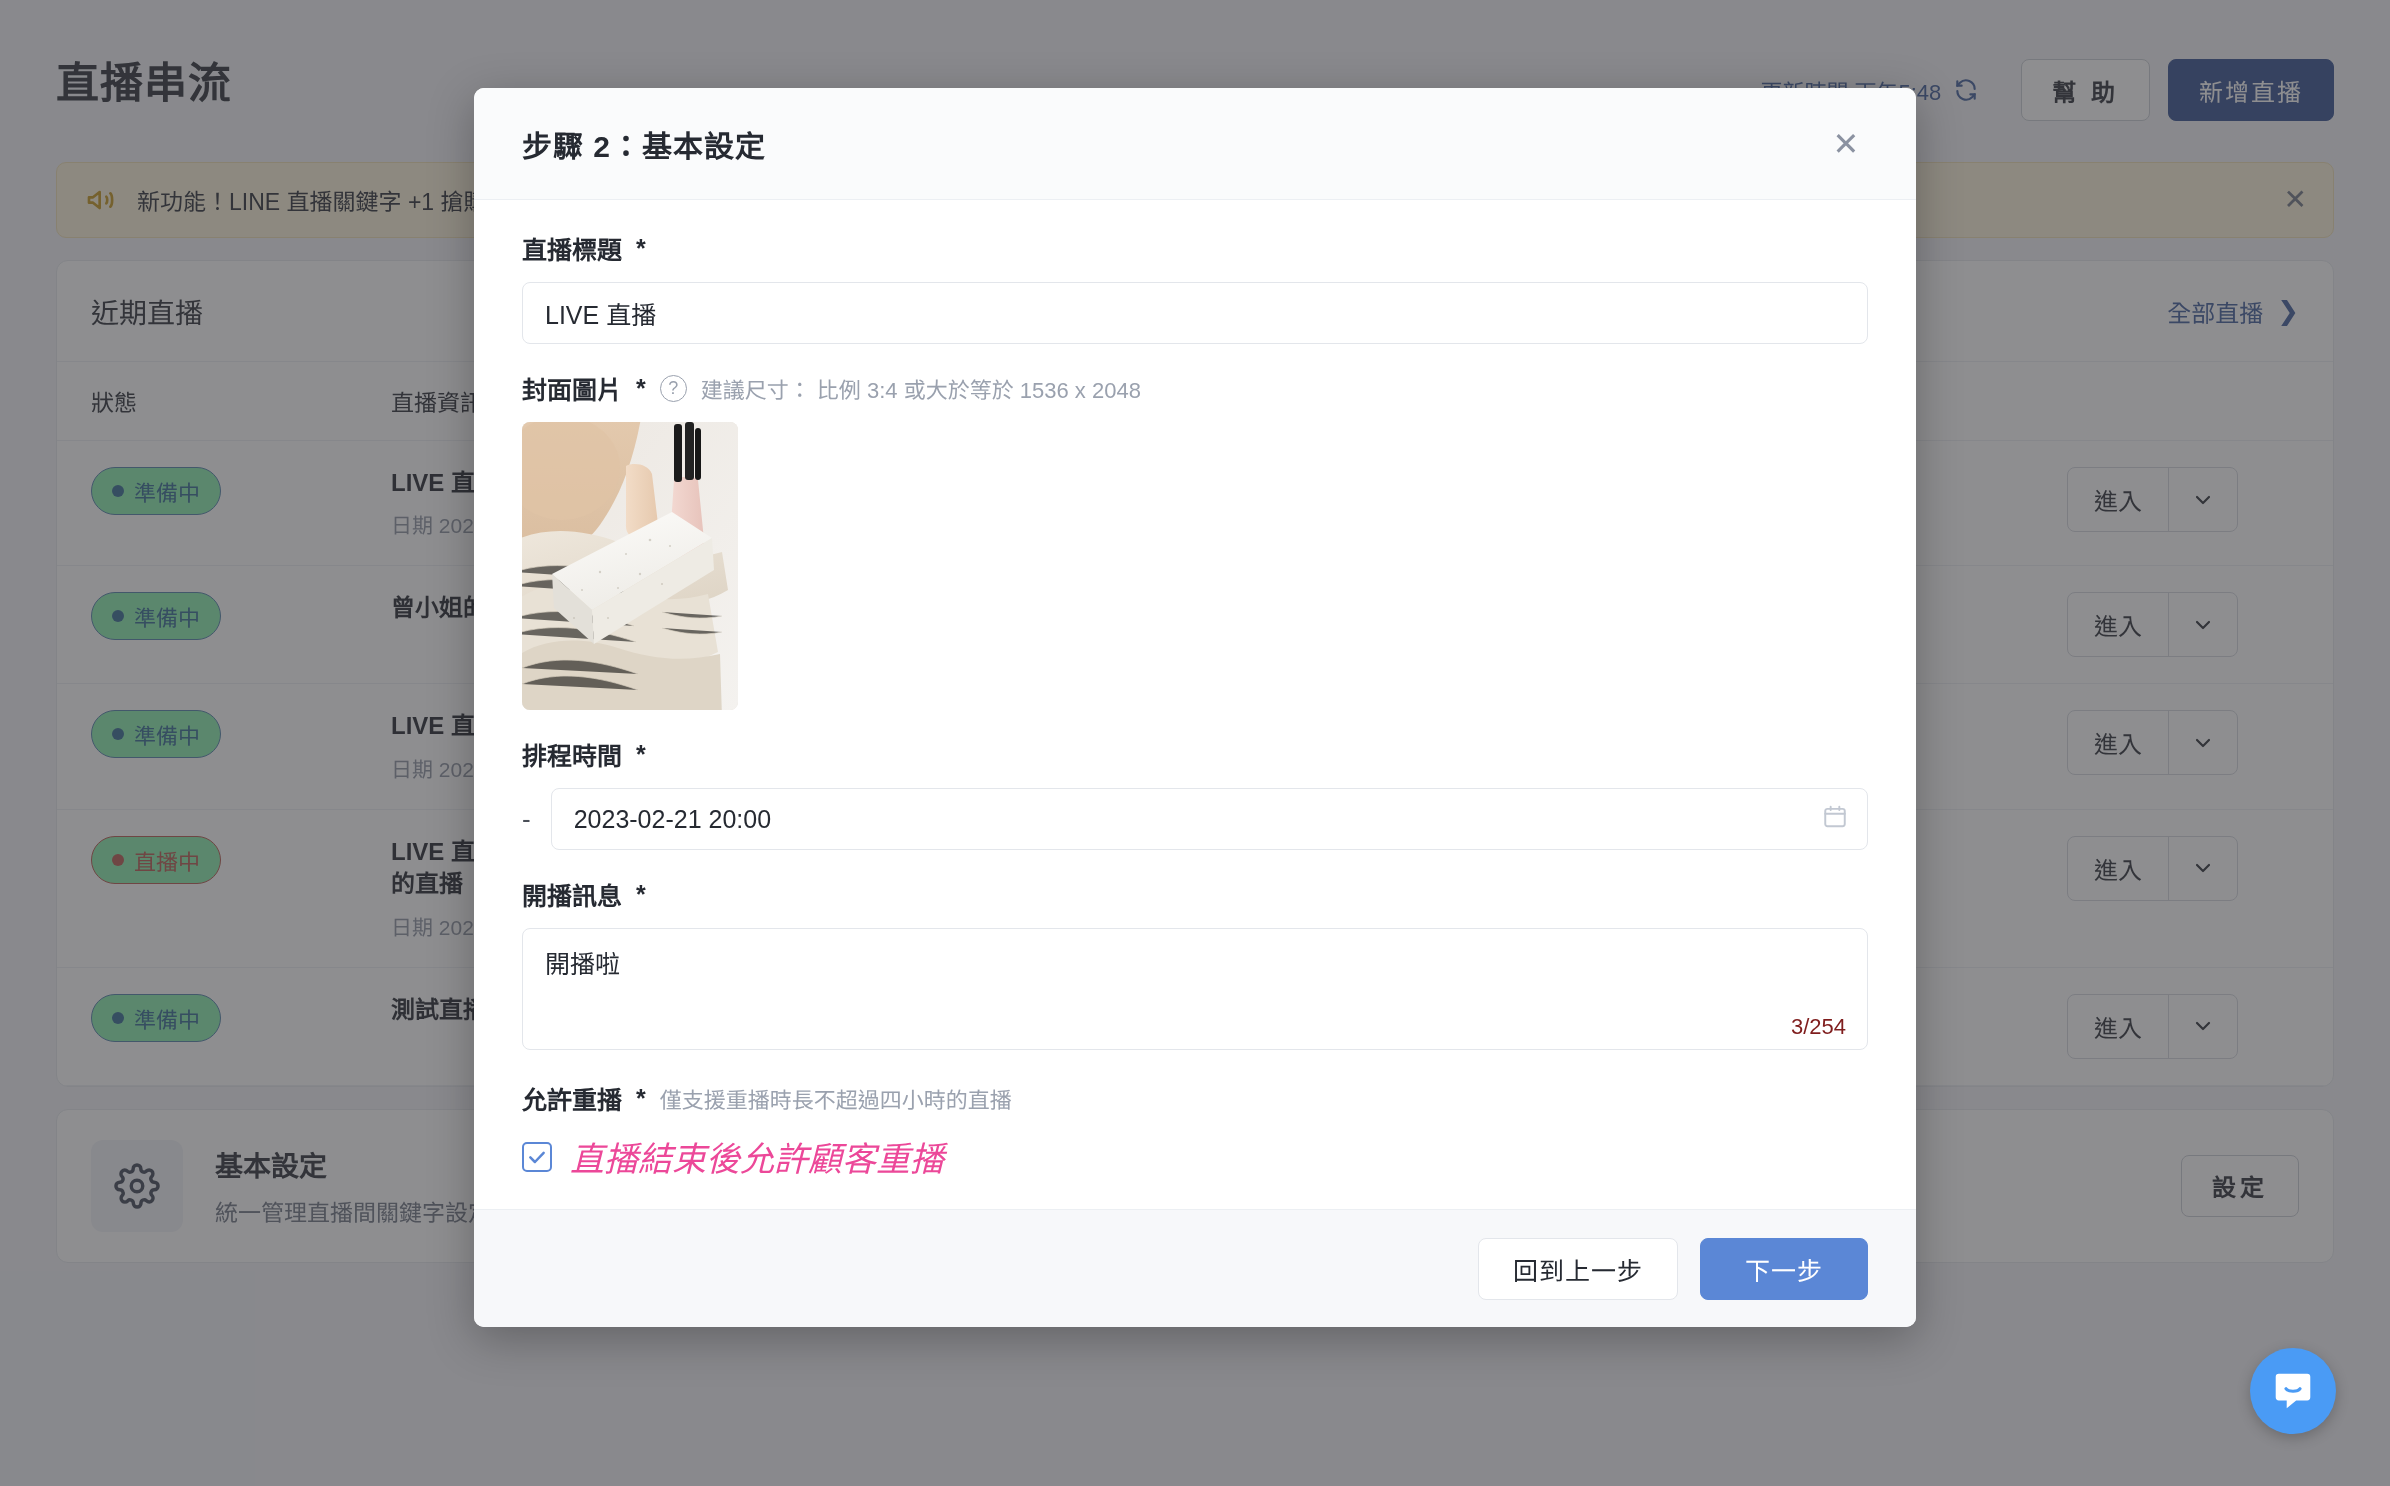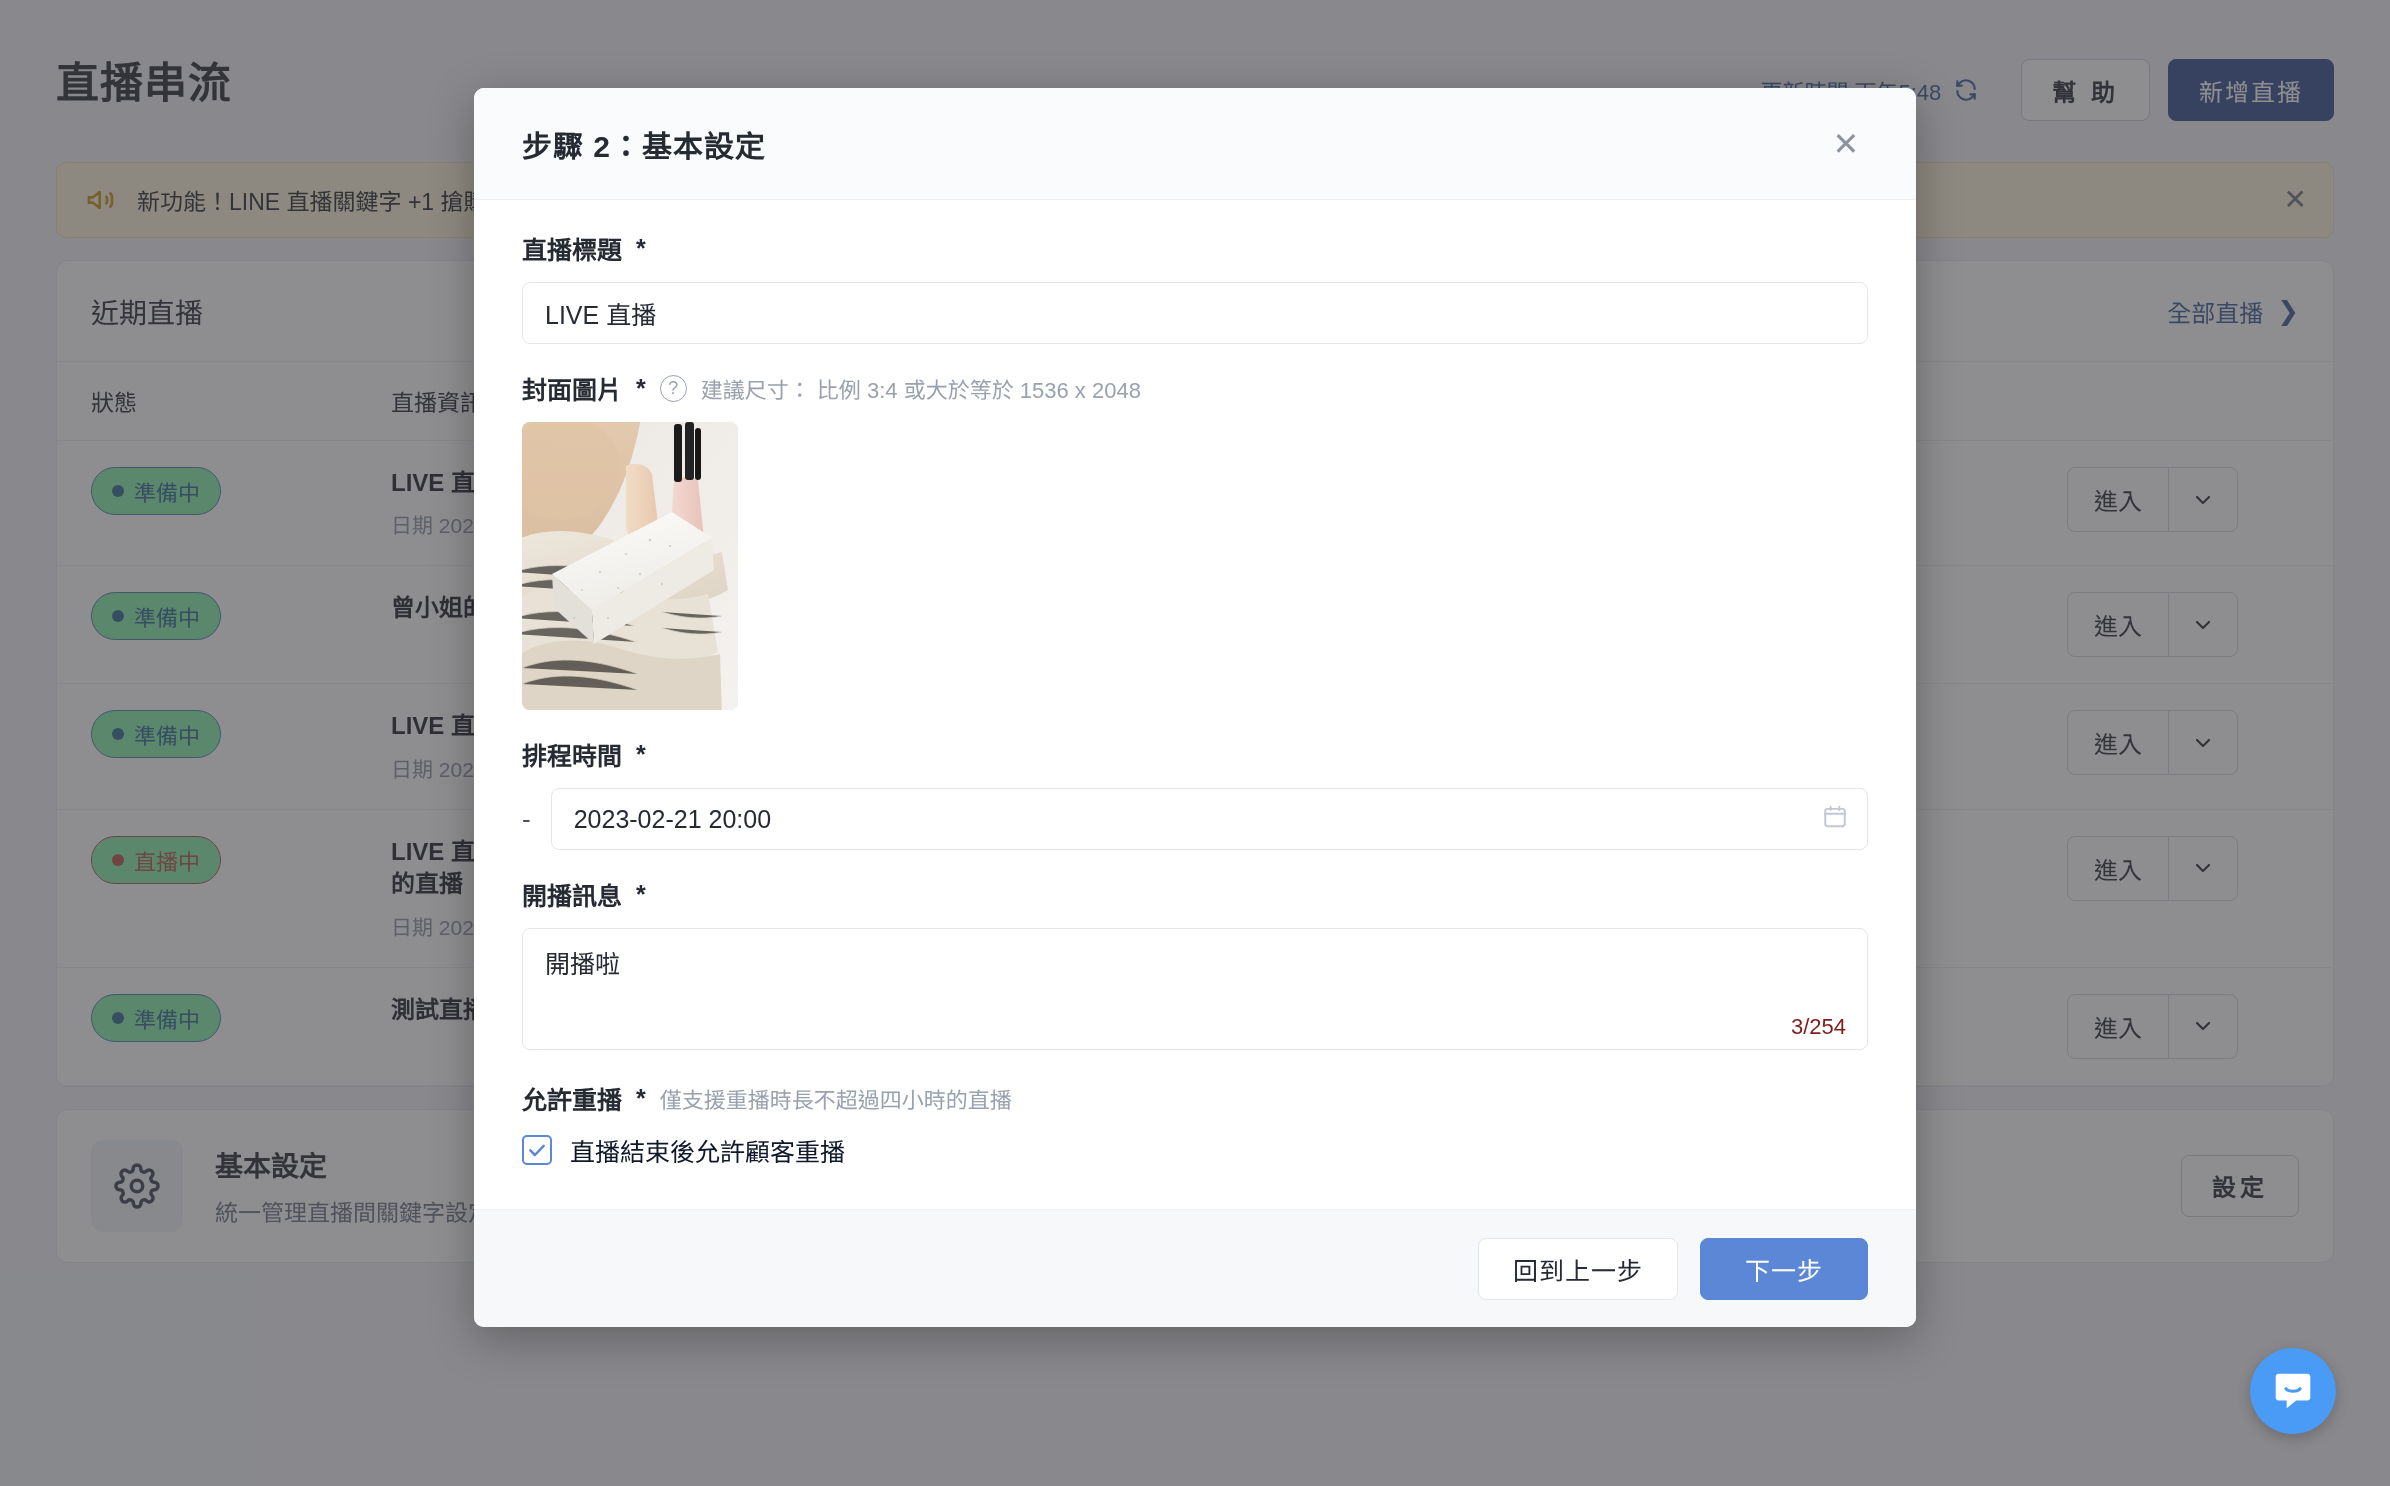--- a/index.html
+++ b/index.html
@@ -193,21 +193,21 @@
     position: absolute; right: 22px; bottom: 14px; font-size: 22px; color: #7f1d1d;
   }
 
   .check-row { display: flex; align-items: center; gap: 18px; margin: 14px 0 18px 0; }
   .cbox {
     width: 30px; height: 30px; border: 2px solid #5b87d6; border-radius: 5px;
     display: inline-flex; align-items: center; justify-content: center;
     background: #fff; cursor: pointer; flex: 0 0 auto;
   }
   .cbox svg { width: 20px; height: 20px; }
-  .check-label { font-size: 25px; color: #0f172a; }
+  .check-label { font-size: 34px; color: #ec4899; font-style: italic; }
   .replay-hint { font-size: 24px; color: #9aa1ae; margin-bottom: 16px; }
 
   .intercom {
     position: absolute; right: 54px; bottom: 52px;
     width: 86px; height: 86px; border-radius: 50%; background: #4a9bf5;
     display: flex; align-items: center; justify-content: center;
     box-shadow: 0 4px 14px rgba(0,0,0,0.22); cursor: pointer; z-index: 40;
   }
 </style>
 </head>

